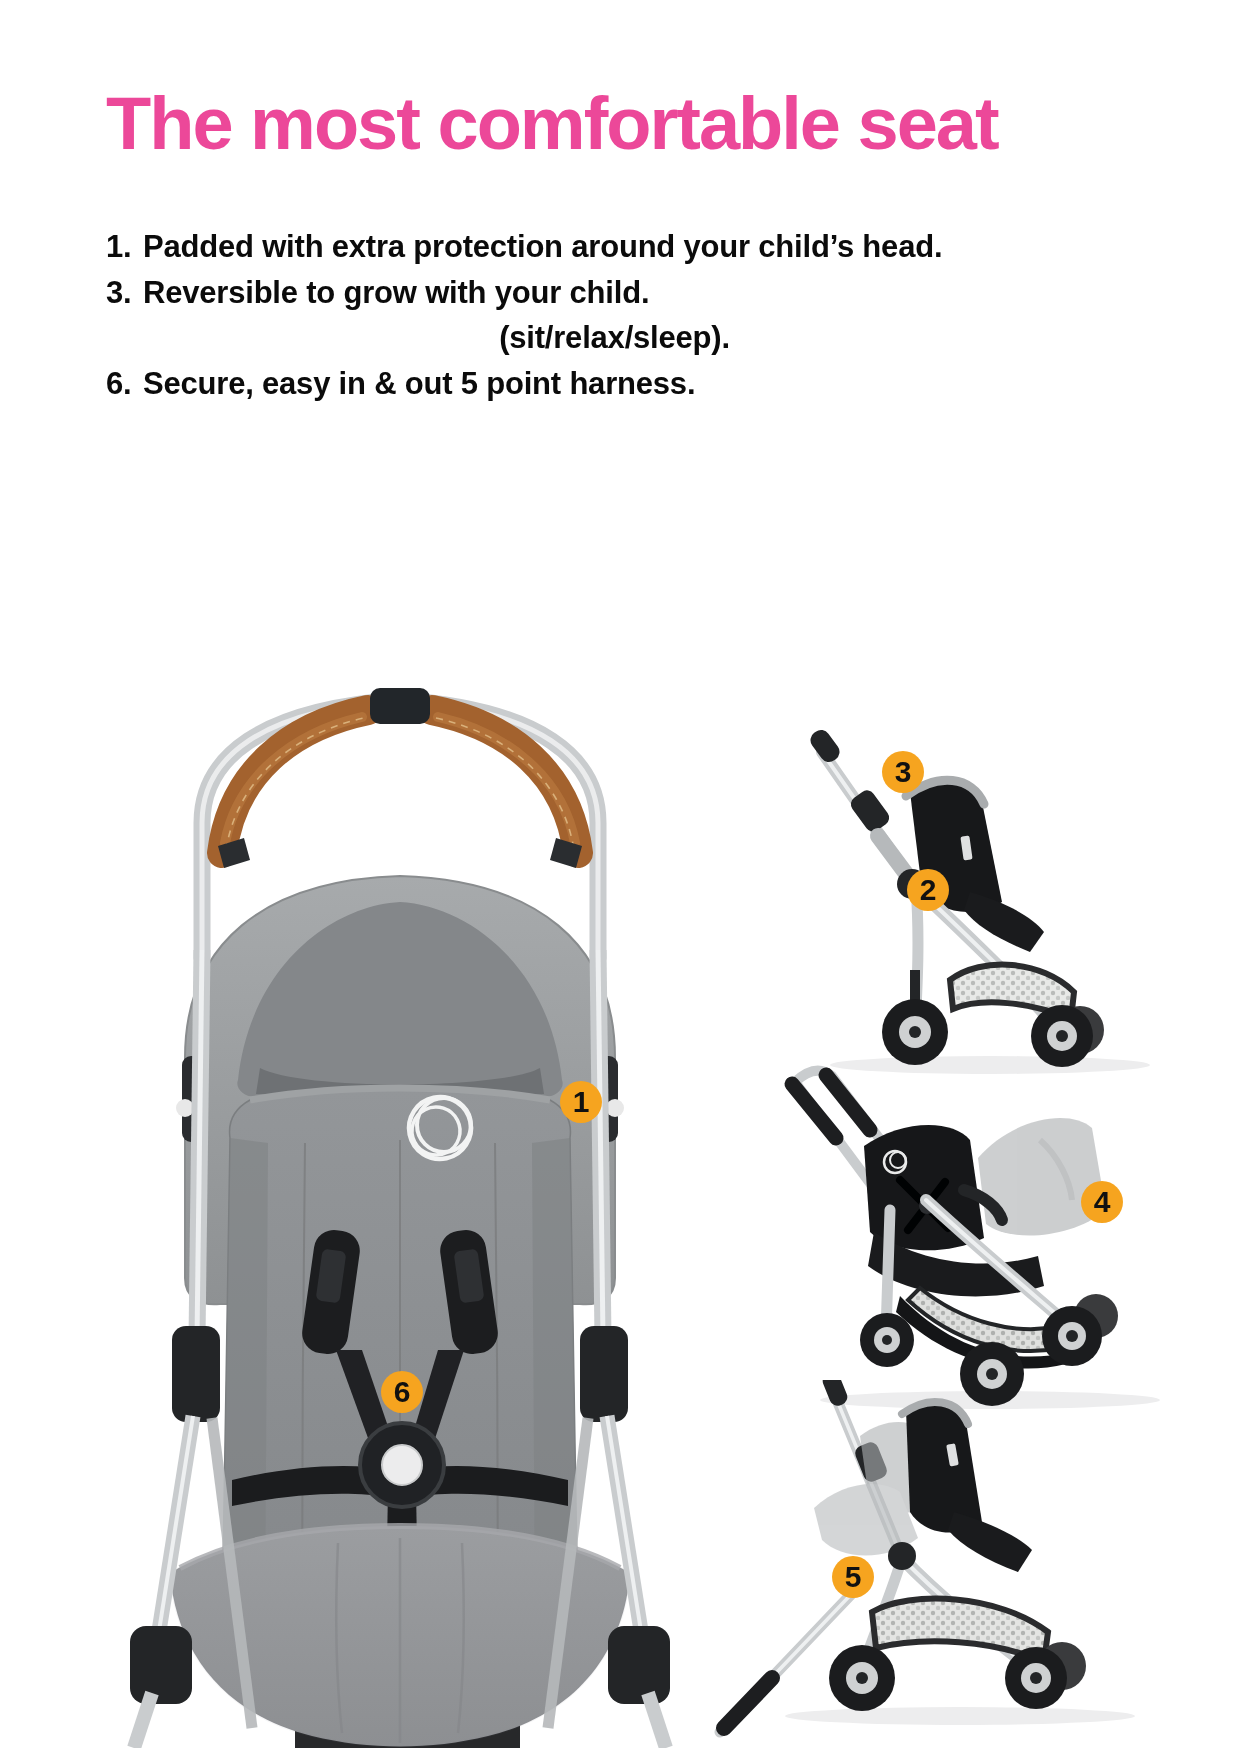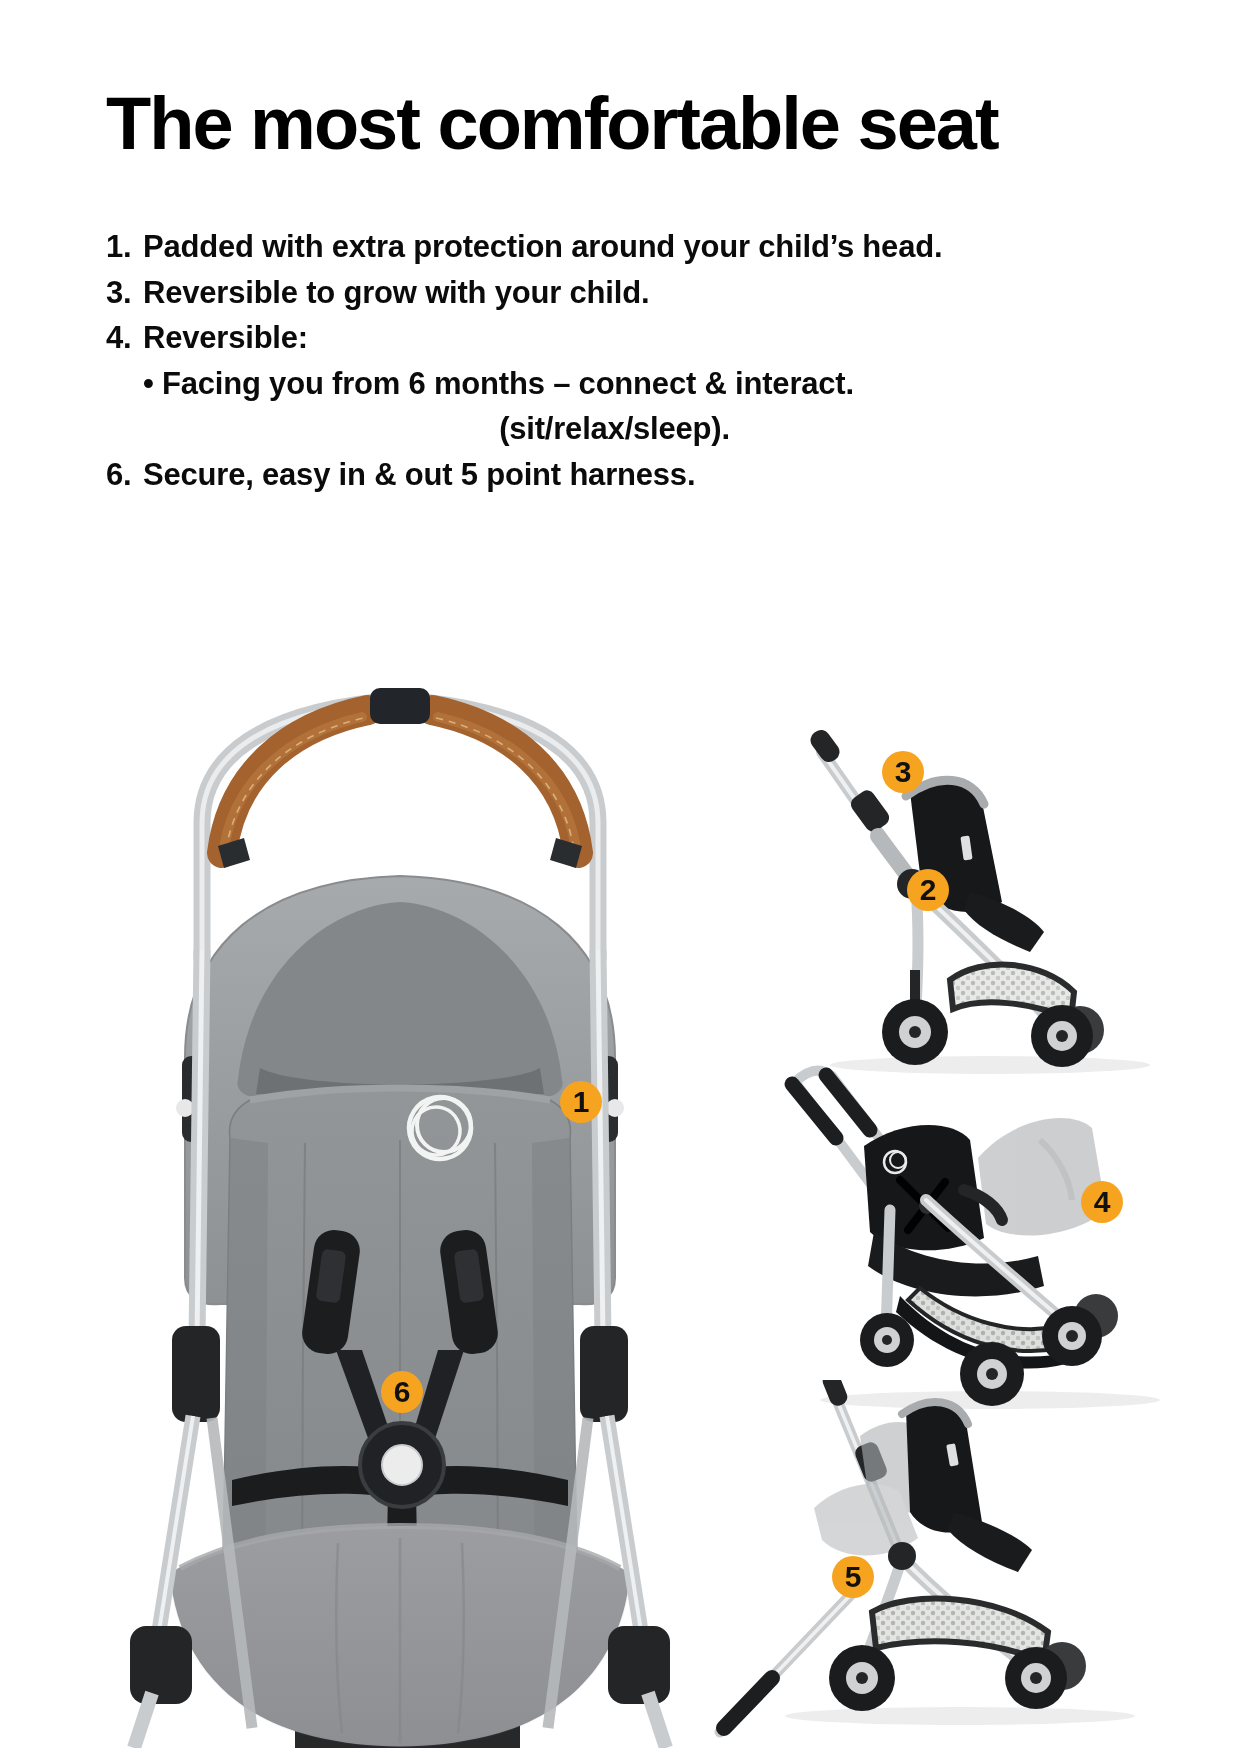--- a/index.html
+++ b/index.html
@@ -2,21 +2,21 @@
 <html><head>
 <meta charset="utf-8">
 <style>
   html,body{margin:0;padding:0;}
   body{
     width:1240px;height:1748px;position:relative;background:#ffffff;
     font-family:"Liberation Sans", sans-serif;overflow:hidden;
   }
   .page-title{
     position:absolute;left:106px;top:86px;margin:0;
-    font-size:74px;line-height:76px;font-weight:700;letter-spacing:-2px;color:#000000;
+    font-size:74px;line-height:76px;font-weight:700;letter-spacing:-2px;color:#ec4899;
   }
   .feature-list{position:absolute;left:106px;top:224px;width:980px;}
   .feature-row{
     position:relative;font-size:31px;line-height:45.5px;font-weight:700;
     color:#0b0b0b;letter-spacing:-0.2px;white-space:nowrap;
   }
   .feature-row .marker{display:inline-block;width:37px;}
   .feature-row.indent-1{padding-left:37px;}
   .feature-row.indent-1 .marker{width:19px;}
   .feature-row.indent-2{padding-left:37px;text-align:center;}
@@ -37,22 +37,20 @@
 </head>
 <body>
 
 <main>
 
   <h1 class="page-title">The most comfortable seat</h1>
 
   <section class="feature-list">
       <div class="feature-row"><span class="marker">1.</span><span>Padded with extra protection around your child’s head.</span></div>
       <div class="feature-row"><span class="marker">3.</span><span>Reversible to grow with your child.</span></div>
-      <div class="feature-row"><span class="marker">4.</span><span>Reversible:</span></div>
-      <div class="feature-row indent-1"><span class="marker">•</span><span>Facing you from 6 months – connect &amp; interact.</span></div>
       <div class="feature-row indent-2"><span class="marker"></span><span>(sit/relax/sleep).</span></div>
       <div class="feature-row"><span class="marker">6.</span><span>Secure, easy in &amp; out 5 point harness.</span></div>
     </section>
 
   <figure class="photo-front">
     <svg viewBox="0 0 600 1110" aria-hidden="true">
       <defs>
         <linearGradient id="canopyG" x1="0" y1="0" x2="0" y2="1">
           <stop offset="0" stop-color="#a7aaac"></stop>
             <stop offset="1" stop-color="#8e9193"></stop>

